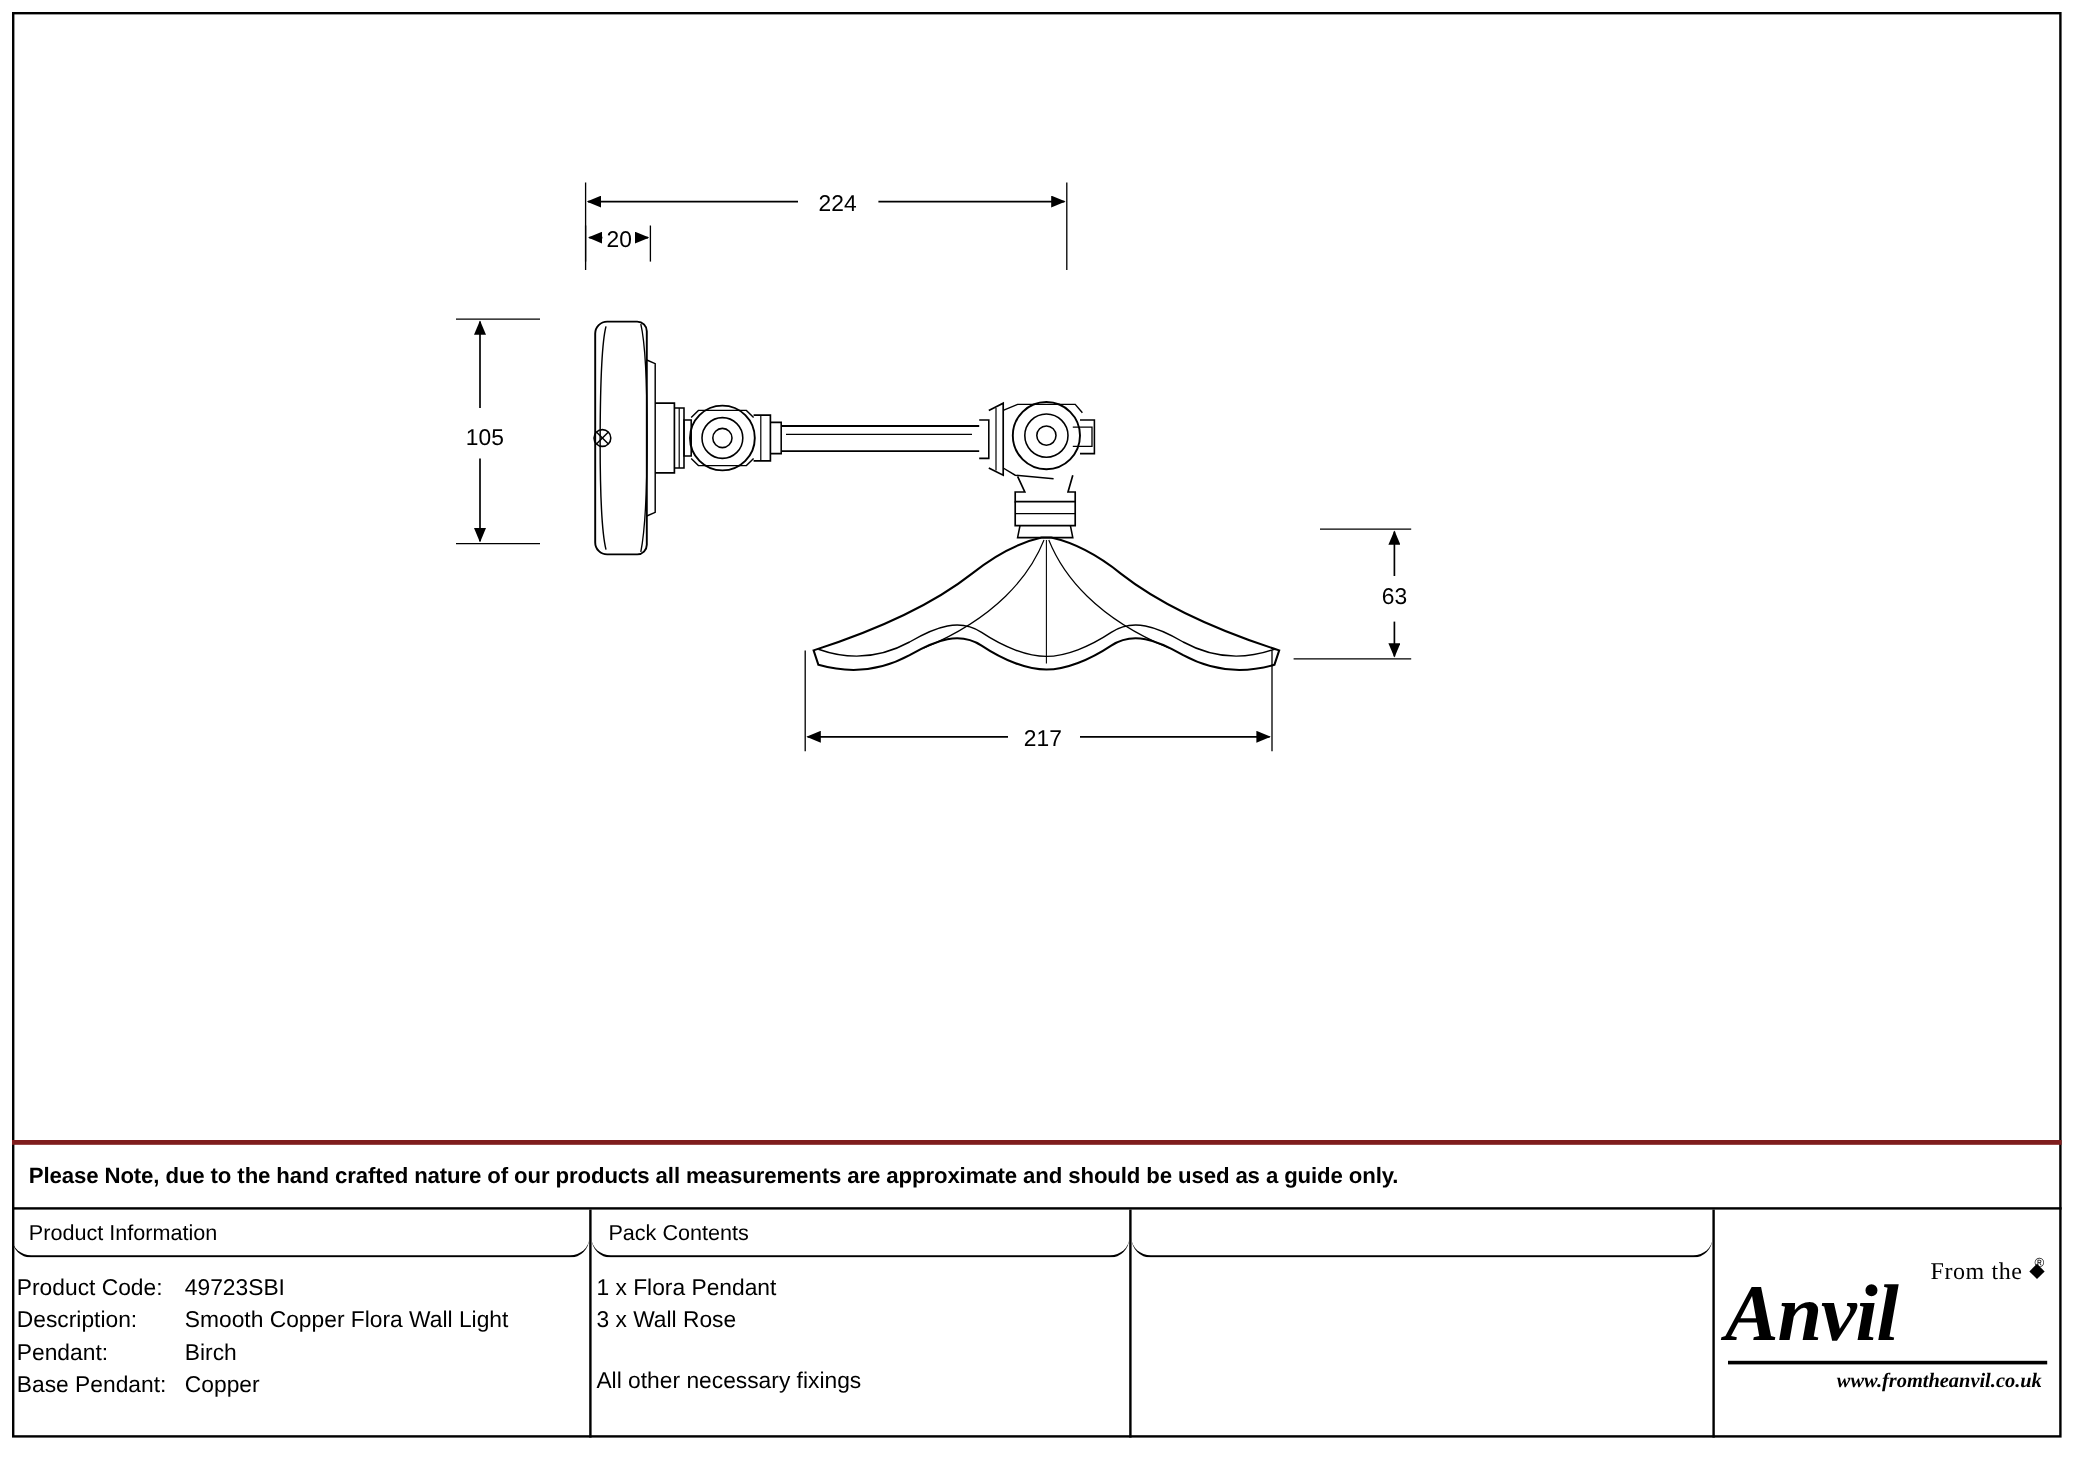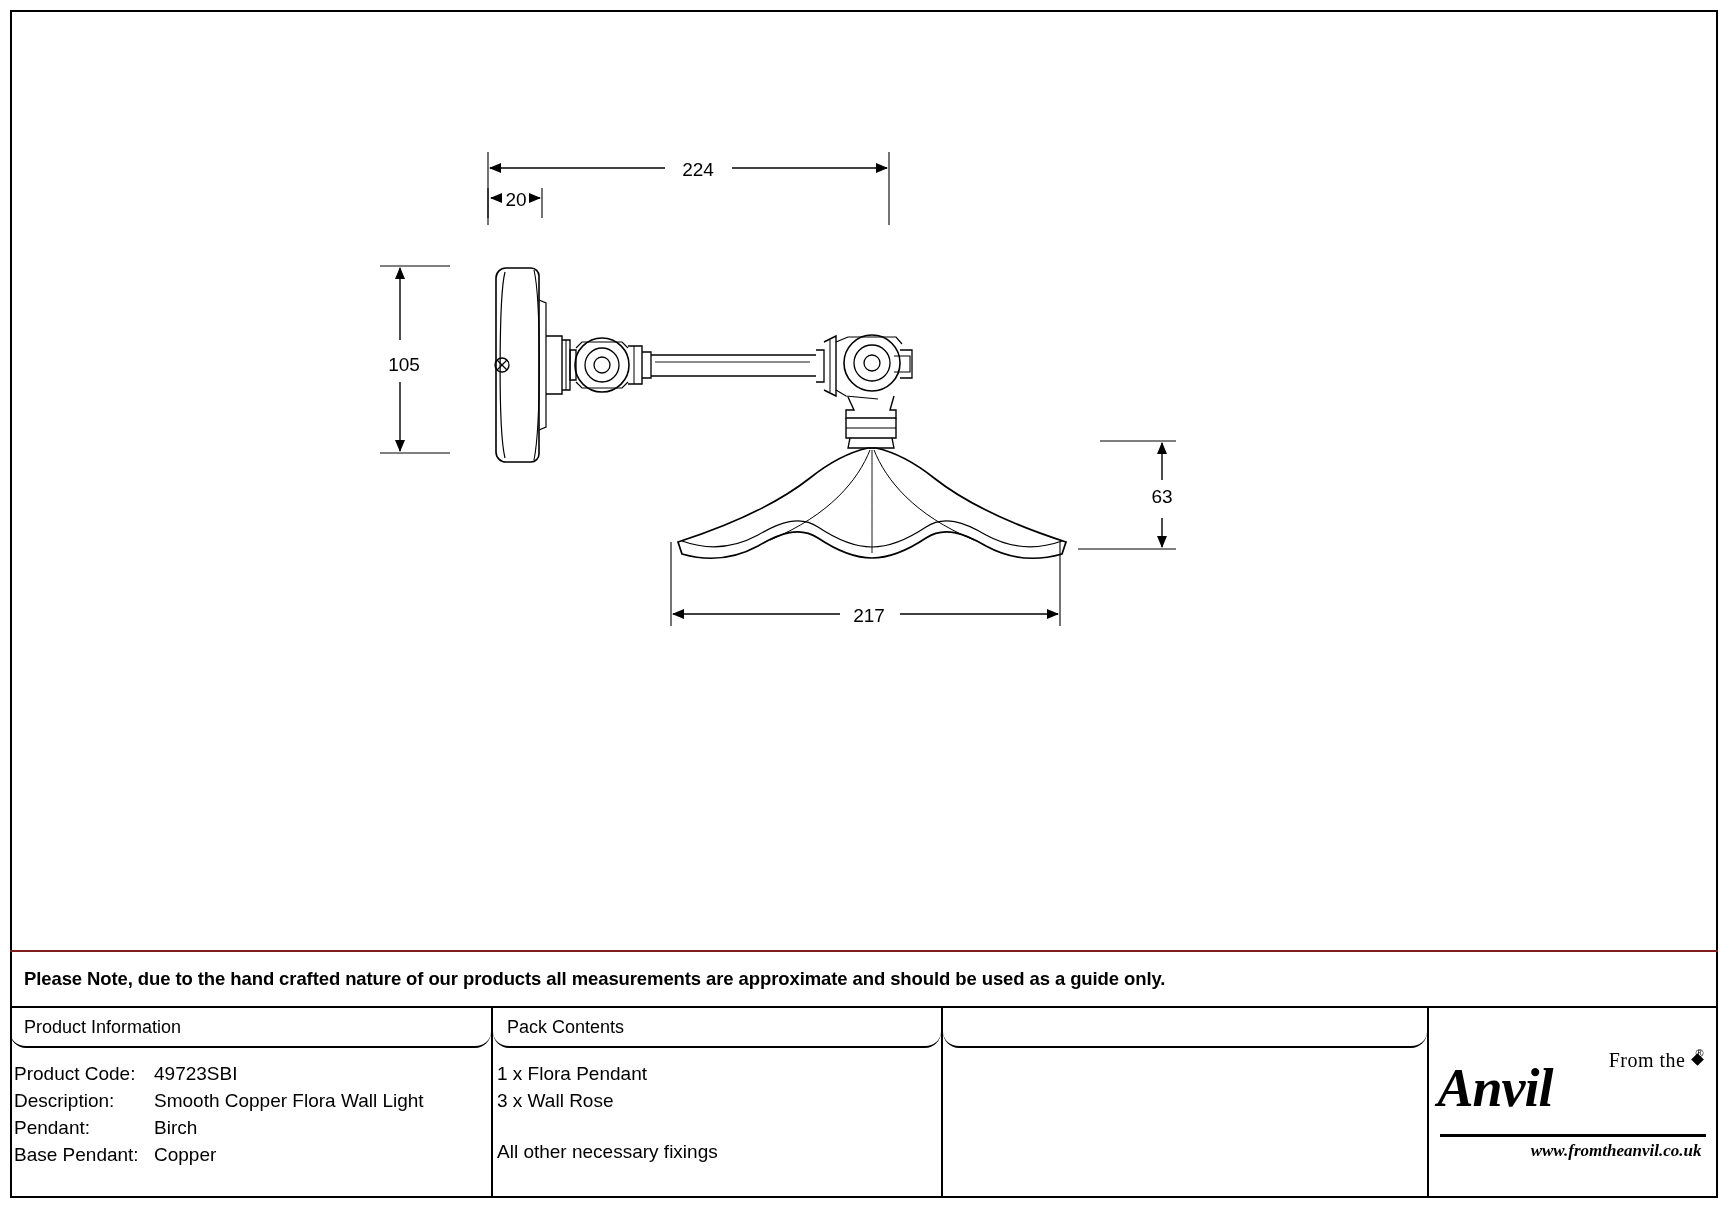--- a/index.html
+++ b/index.html
@@ -40,21 +40,21 @@
     display: block;
   }
 
   
   .note-row {
     position: absolute;
     left: 10px;
     top: 950px;
     width: 1708px;
     height: 58px;
-    border-top: 2px solid #7f1d1d;
+    border-top: 4px solid #7f1d1d;
     border-bottom: 2px solid #000;
     box-sizing: border-box;
     display: flex;
     align-items: center;
   }
   .note-text {
     padding-left: 14px;
     font-size: 18.5px;
     font-weight: bold;
     letter-spacing: -0.1px;
@@ -149,21 +149,21 @@
     background: #000;
     transform: rotate(45deg);
   }
   .logo-anvil {
     position: absolute;
     left: 0;
     top: 14px;
     font-family: "Liberation Serif", serif;
     font-style: italic;
     font-weight: bold;
-    font-size: 54px;
+    font-size: 67px;
     letter-spacing: -1px;
   }
   .logo-url {
     position: absolute;
     right: 6px;
     bottom: 2px;
     font-family: "Liberation Serif", serif;
     font-style: italic;
     font-weight: bold;
     font-size: 17px;

